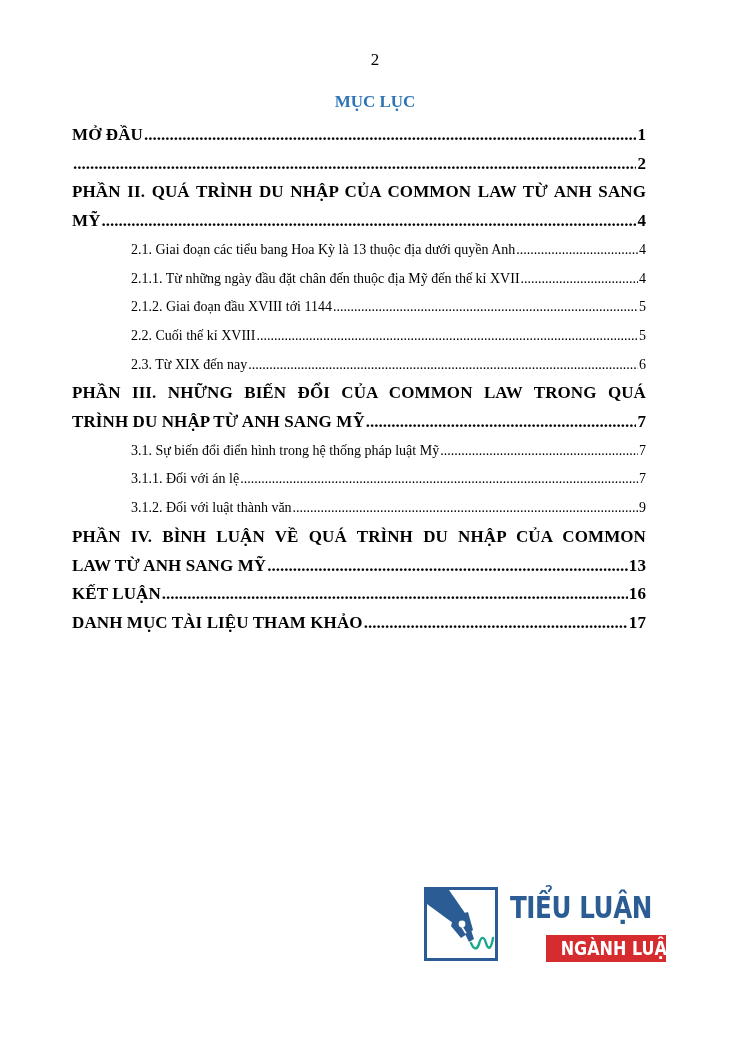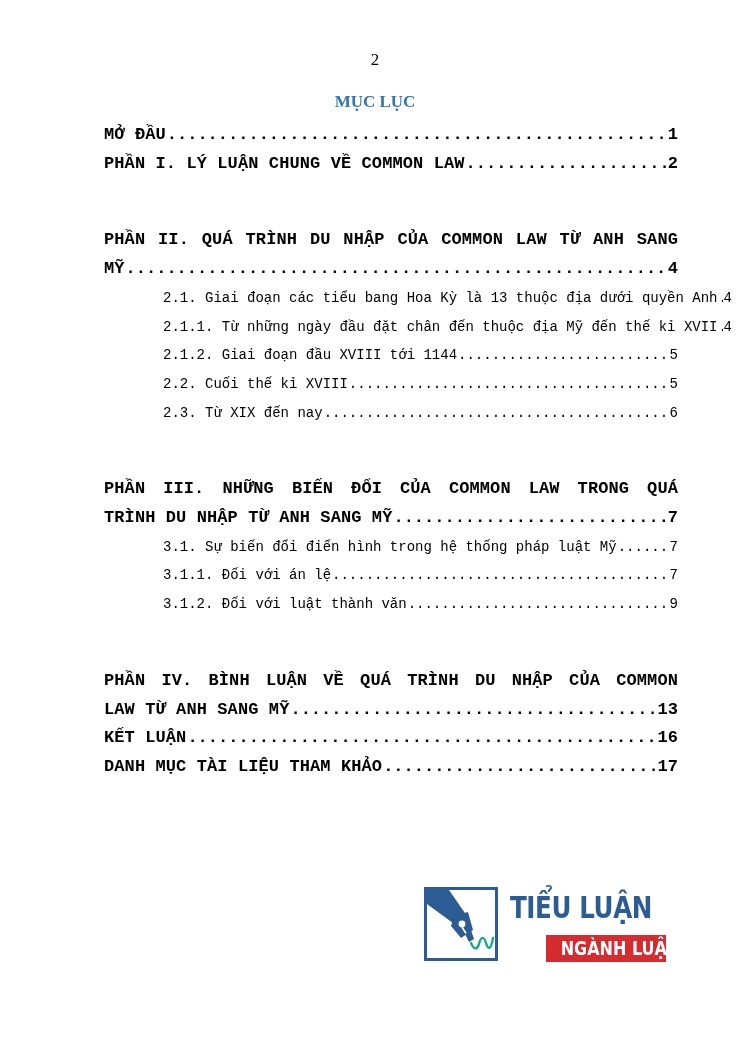--- a/index.html
+++ b/index.html
@@ -31,23 +31,22 @@
       width: 750px;
       text-align: center;
       font-size: 17px;
       line-height: 22px;
       font-weight: bold;
       color: #2e74b5;
     }
     .toc {
       position: absolute;
       top: 121px;
-      left: 104px;
+      left: 72px;
       width: 574px;
-      font-family: Liberation Mono, monospace;
     }
     .toc-entry {
       position: relative;
       font-size: 17px;
       line-height: 28.7px;
     }
     .toc-entry.level-1 {
       font-weight: bold;
       letter-spacing: 0.1px;
     }
@@ -74,21 +73,20 @@
       letter-spacing: 0px;
     }
     .toc-entry .row .page {
       flex: 0 0 auto;
     }
     .toc-entry .justified-line {
       text-align: justify;
       text-align-last: justify;
       white-space: nowrap;
       display: block;
-      margin-top: 48px;
     }
     .logo {
       position: absolute;
       left: 424px;
       top: 887px;
       width: 245px;
       height: 80px;
     }
     .logo-box {
       position: absolute;
@@ -152,21 +150,20 @@
   <div class="toc-entry level-1">
     <div class="row">
       <span class="text">MỞ ĐẦU</span>
       <span class="leader"></span>
       <span class="page">1</span>
     </div>
   </div>
 
   <div class="toc-entry level-1">
     <div class="row">
-      <span class="text">PHẦN I. LÝ LUẬN CHUNG VỀ COMMON LAW</span>
       <span class="leader"></span>
       <span class="page">2</span>
     </div>
   </div>
 
   <div class="toc-entry level-1">
     <span class="justified-line">PHẦN II.  QUÁ TRÌNH DU NHẬP CỦA COMMON LAW TỪ ANH SANG</span>
     <div class="row">
       <span class="text">MỸ</span>
       <span class="leader"></span>

